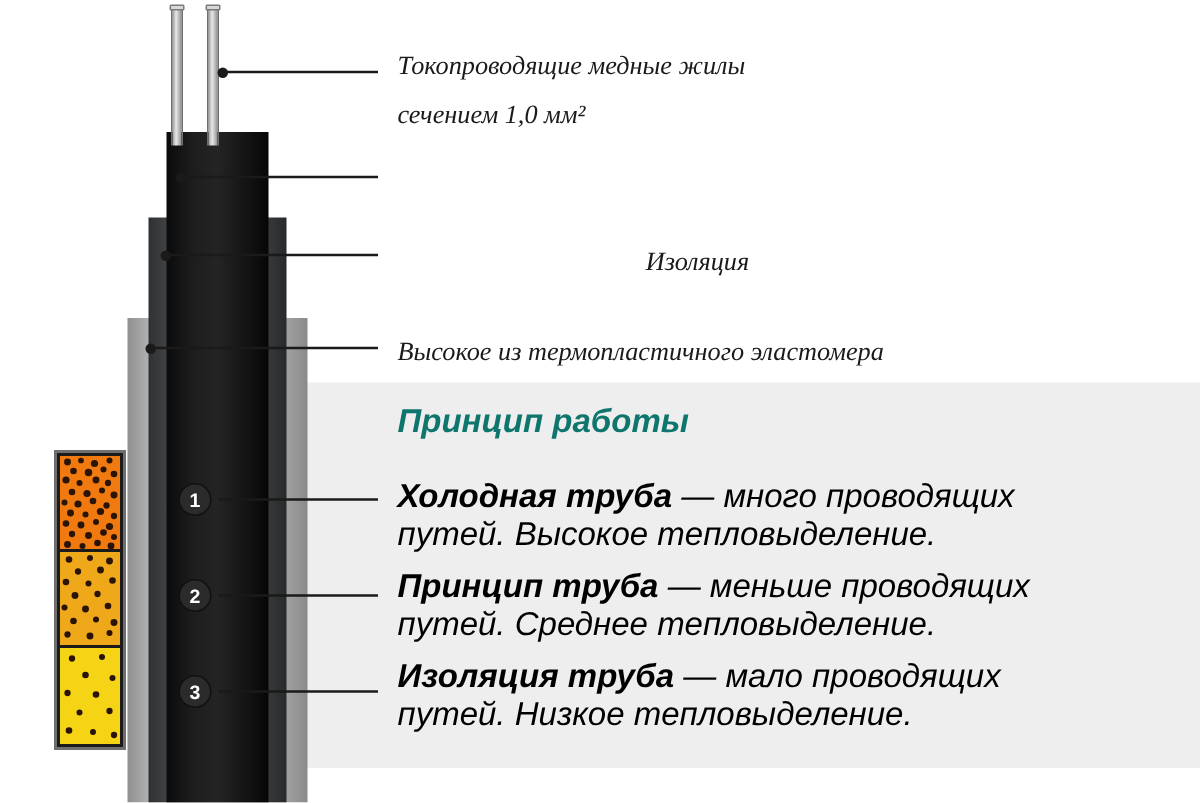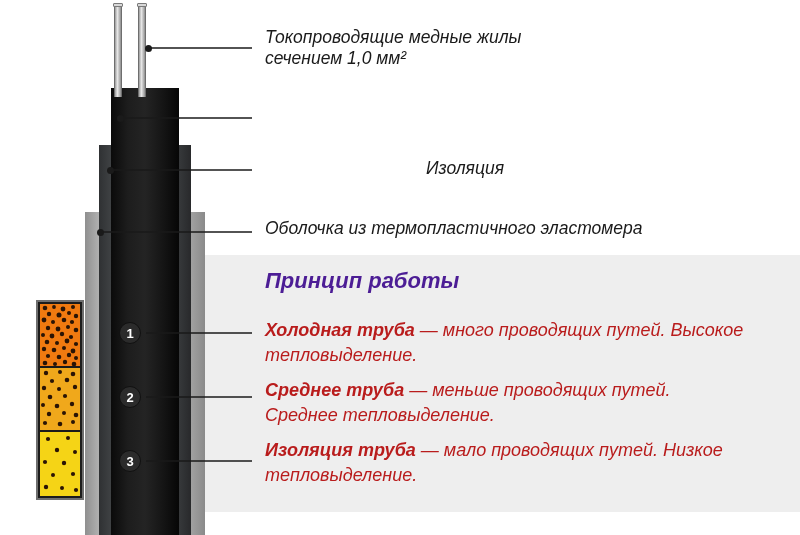--- a/index.html
+++ b/index.html
@@ -119,47 +119,47 @@
     width: 800px; height: 535px;
     pointer-events: none;
   }
 
   
   .callout {
     position: absolute;
     color: #1a1a1a;
     font-style: italic;
     font-size: 17.5px;
-    line-height: 21px;
-    font-family: Liberation Sans, sans-serif;
+    line-height: 33px;
+    font-family: Liberation Serif, serif;
     white-space: pre-line;
   }
   .callout-1 { left: 265px; top: 27px;  width: 400px; }
   .callout-2 { left: 265px; top: 96px;  width: 400px; }
   .callout-3 { left: 265px; top: 158px; width: 400px; text-align: center; }
   .callout-4 { left: 265px; top: 218px; width: 470px; }
 
   
   .panel-title {
     position: absolute;
     left: 265px;
     top: 268px;
     font-size: 22px;
     font-style: italic;
     font-weight: bold;
-    color: #4c1d95;
+    color: #0f766e;
     font-family: "Liberation Sans", sans-serif;
   }
   .principle {
     position: absolute;
     left: 265px;
     width: 480px;
-    font-size: 18px;
+    font-size: 22px;
     line-height: 25px;
-    color: #b91c1c;
+    color: #000000;
     font-family: "Liberation Sans", sans-serif;
     font-style: italic;
   }
   .principle .term {
     font-weight: bold;
     font-style: italic;
   }
   .principle .rest {
     font-style: italic;
     font-weight: normal;
@@ -317,24 +317,24 @@
   <div class="dot" style="left:107px; top:166.5px;"></div>
   <div class="dot" style="left:97px;  top:228.5px;"></div>
 
   <div class="bullet b1">1</div>
   <div class="bullet b2">2</div>
   <div class="bullet b3">3</div>
 
   <div class="callout callout-1">Токопроводящие медные жилы
 сечением 1,0 мм²</div>
   <div class="callout callout-3">Изоляция</div>
-  <div class="callout callout-4">Оболочка из термопластичного эластомера</div>
+  <div class="callout callout-4">Высокое из термопластичного эластомера</div>
 
   <div class="panel-title">Принцип работы</div>
 
   <div class="principle p1"><span class="term">Холодная труба</span><span class="rest"> — много проводящих путей.
 Высокое тепловыделение.</span></div>
-  <div class="principle p2"><span class="term">Среднее труба</span><span class="rest"> — меньше проводящих путей.
+  <div class="principle p2"><span class="term">Принцип труба</span><span class="rest"> — меньше проводящих путей.
 Среднее тепловыделение.</span></div>
   <div class="principle p3"><span class="term">Изоляция труба</span><span class="rest"> — мало проводящих путей.
 Низкое тепловыделение.</span></div>
 
 </div>
 
 </body></html>

